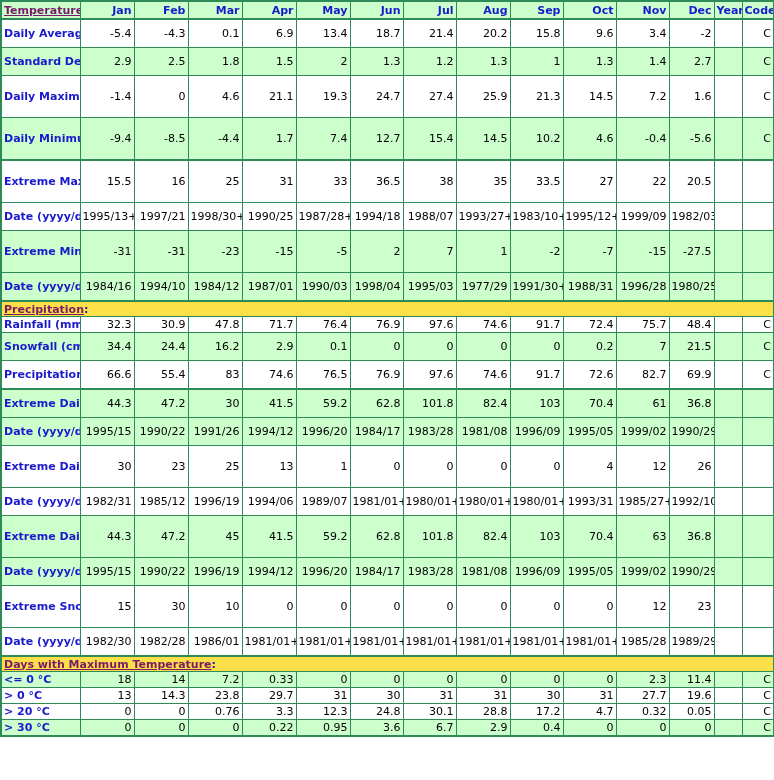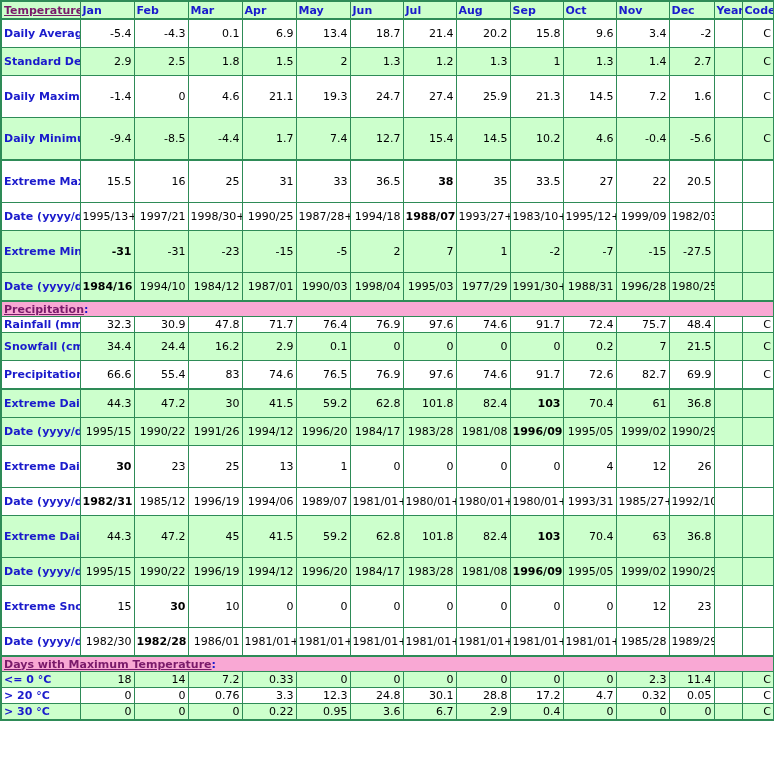--- a/index.html
+++ b/index.html
@@ -13,27 +13,27 @@
     table-layout: fixed;
     border: 2px solid #2e8b57;
   }
   table.climate td, table.climate th {
     border: 1px solid #2e8b57;
     padding: 0 2px 0 2px;
     line-height: 13px;
     overflow: hidden;
     white-space: nowrap;
   }
-  th.mh { color: #1a1acc; font-weight: bold; text-align: left; background: #ccffcc; height: 16px; }
+  th.mh { color: #1a1acc; font-weight: bold; text-align: right; background: #ccffcc; height: 16px; }
   th.rl { color: #1a1acc; font-weight: bold; text-align: left; white-space: normal; vertical-align: middle; }
   td.v { text-align: right; vertical-align: middle; }
-  td.b { font-weight: bold; margin-left: 28px; }
+  td.b { font-weight: normal; margin-left: 28px; }
   tr.w td, tr.w th { background: #ffffff; }
   tr.g td, tr.g th { background: #ccffcc; }
-  tr.sec td { background: #f9a8d4; height: 14px; font-weight: bold; color: #1a1acc; }
+  tr.sec td { background: #fde047; height: 14px; font-weight: bold; color: #1a1acc; }
   .sec-link { color: #7a1a6a; text-decoration: underline; font-weight: bold; }
   .colon { color: #1a1acc; font-weight: bold; }
   tr.thick td, tr.thick th { border-top: 2px solid #2e8b57; }
   tr.r3 th, tr.r3 td { height: 41px; }
   tr.r2 th, tr.r2 td { height: 27px; }
   tr.r1 th, tr.r1 td { height: 15px; }
   col.lab { width: 79px; }
   col.m { width: 54px; }
   col.m2 { width: 53px; }
   col.dec { width: 45px; }
@@ -421,20 +421,37 @@
         <td class="v">0</td>
         <td class="v">0</td>
         <td class="v">0</td>
         <td class="v">0</td>
         <td class="v">2.3</td>
         <td class="v">11.4</td>
         <td class="v"></td>
         <td class="v">C</td>
       </tr>
       <tr class="w r1">
+        <th class="rl">&gt; 0 °C</th>
+        <td class="v">13</td>
+        <td class="v">14.3</td>
+        <td class="v">23.8</td>
+        <td class="v">29.7</td>
+        <td class="v">31</td>
+        <td class="v">30</td>
+        <td class="v">31</td>
+        <td class="v">31</td>
+        <td class="v">30</td>
+        <td class="v">31</td>
+        <td class="v">27.7</td>
+        <td class="v">19.6</td>
+        <td class="v"></td>
+        <td class="v">C</td>
+      </tr>
+      <tr class="w r1">
         <th class="rl">&gt; 20 °C</th>
         <td class="v">0</td>
         <td class="v">0</td>
         <td class="v">0.76</td>
         <td class="v">3.3</td>
         <td class="v">12.3</td>
         <td class="v">24.8</td>
         <td class="v">30.1</td>
         <td class="v">28.8</td>
         <td class="v">17.2</td>

